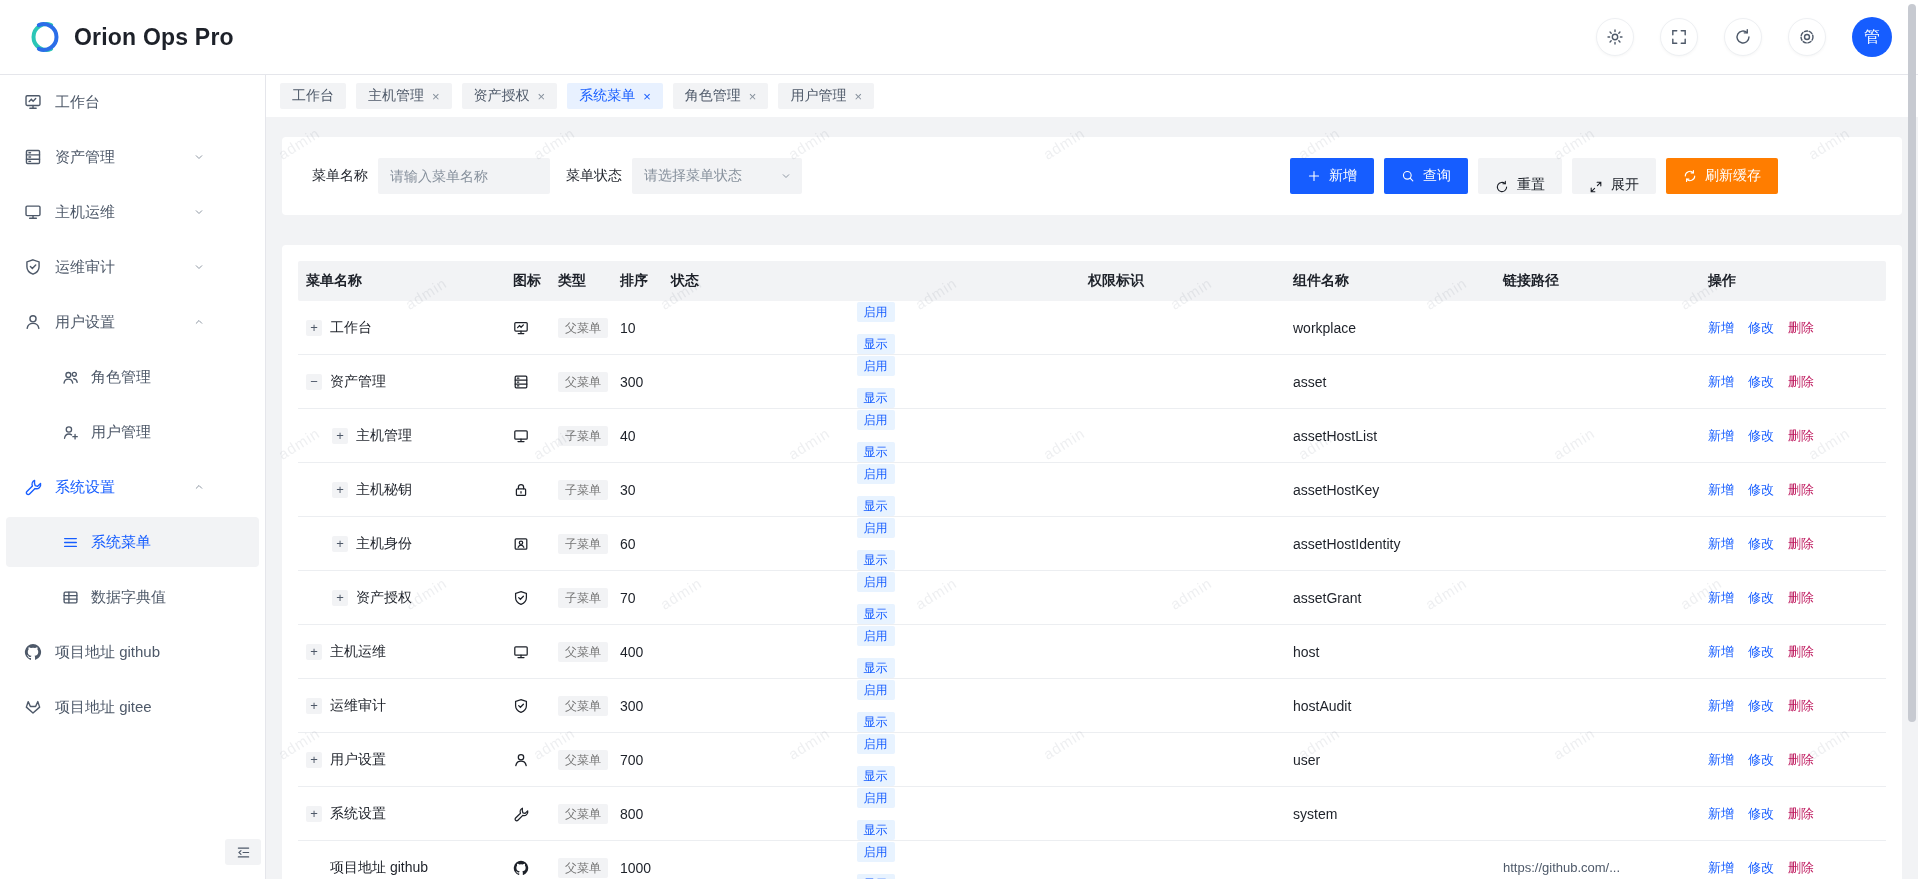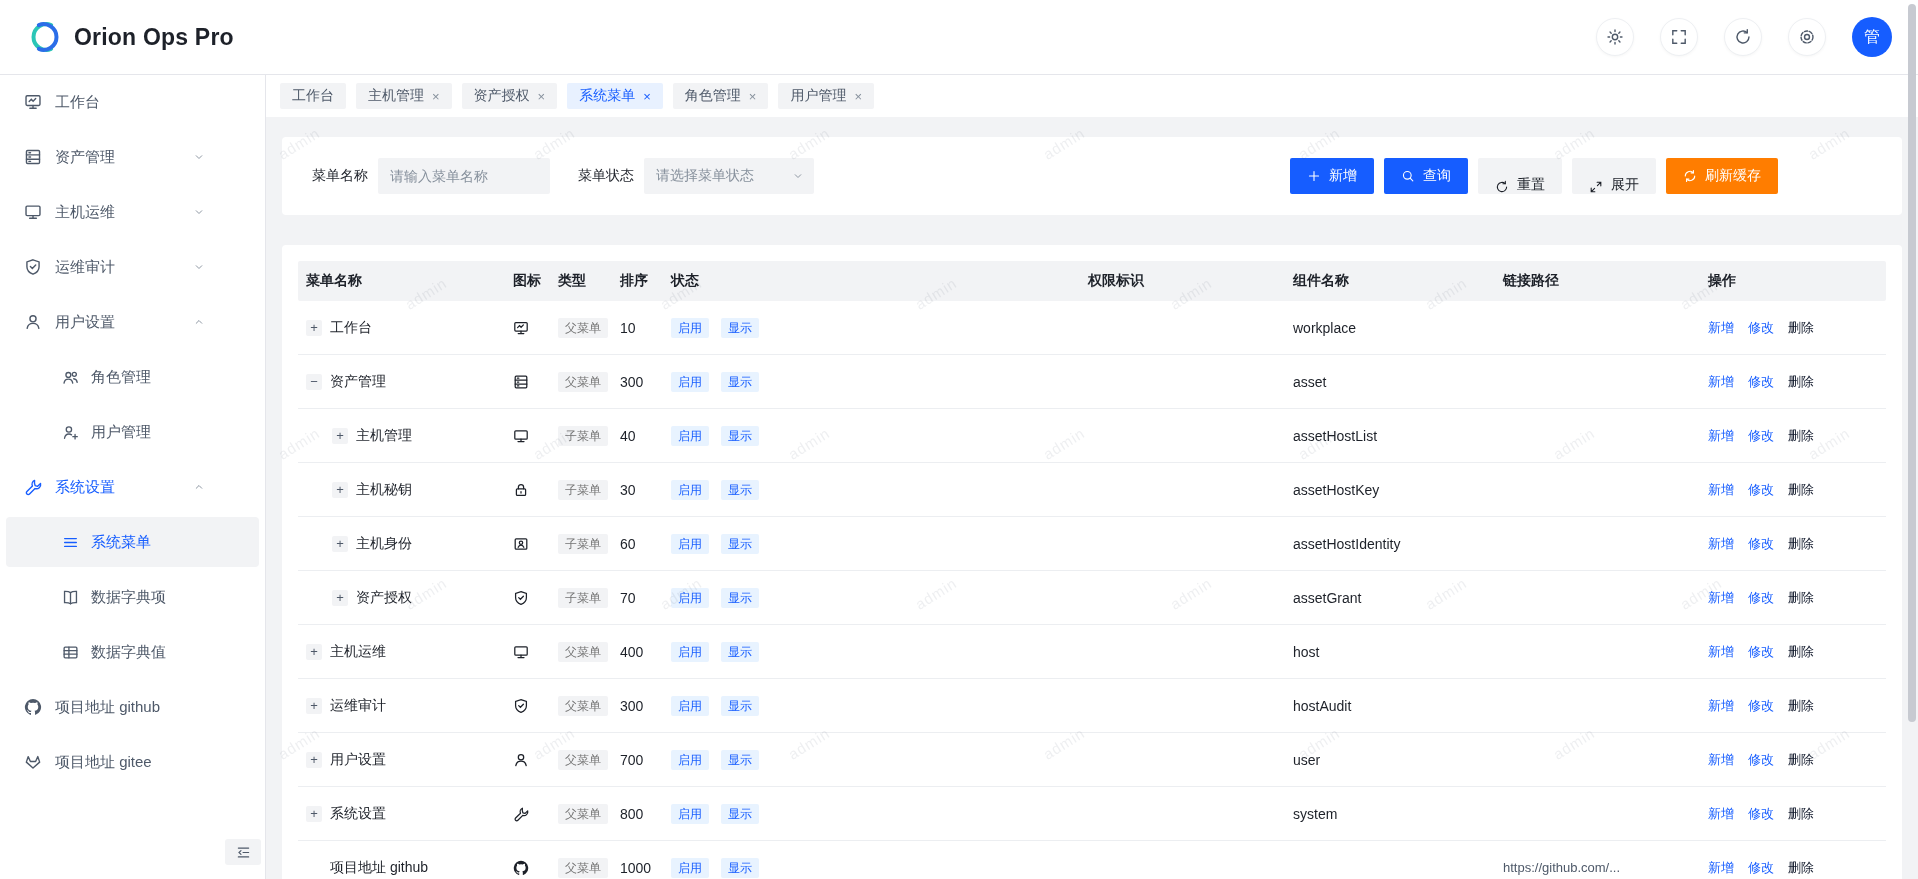--- a/index.html
+++ b/index.html
@@ -48,21 +48,21 @@
 
   
   .filter-card { height:78px; display:flex; align-items:center; padding-left:30px; position:relative; }
   .f-label { font-size:14px; color:#1d2129; margin-right:10px; }
   .f-input { width:172px; height:36px; background:#f2f3f5; border:none; border-radius:2px; padding:0 12px;
     font-size:14px; color:#1d2129; font-family:inherit; outline:none; }
   .f-input::placeholder { color:#86909c; }
   .f-select { width:170px; height:36px; background:#f2f3f5; border-radius:2px; padding:0 10px 0 12px;
     display:flex; align-items:center; justify-content:space-between; font-size:14px; color:#86909c;
     margin-left:0; cursor:pointer; }
-  .f-label2 { margin-left:28px; }
+  .f-label2 { margin-left:16px; }
   .btn-group { position:absolute; left:1008px; top:21px; display:flex; gap:10px; }
   .btn { height:36px; border:none; border-radius:2px; padding:0 17px; font-size:14px; font-family:inherit;
     display:flex; align-items:center; gap:8px; cursor:pointer; white-space:nowrap; }
   .btn svg { width:14px; height:14px; }
   .btn.primary { background:#165dff; color:#fff; }
   .btn.default { background:#f2f3f5; color:#1d2129;align-items:flex-end; }
   .btn.warning { background:#ff7d00; color:#fff; }
 
   
   .table-card { margin-top:30px; padding:16px 16px 0; min-height:634px; }
@@ -73,27 +73,27 @@
   .trow > div { padding-left:8px; display:flex; align-items:center; }
   .name-cell { gap:8px; }
   .expander { width:16px; height:16px; background:#f2f3f5; border-radius:2px; color:#4e5969; font-size:13px;
     line-height:15px; text-align:center; flex:0 0 16px; cursor:pointer; }
   .expander.hidden { visibility:hidden; }
   .indent { width:18px; flex:0 0 18px; }
   .row-icon { width:16px; height:16px; color:#1d2129; }
   .tag { display:inline-block; font-size:12px; border-radius:2px; padding:3px 7px; line-height:14px; }
   .tag-gray { background:#f2f3f5; color:#737373; }
   .tag-blue { background:#e8f3ff; color:#165dff; }
-  .status-cell { gap:12px; }
+  .status-cell { gap:12px;flex-direction:column; }
   .cell-text { color:#1d2129; font-size:14px; }
   .link-text { color:#4e5969; font-size:13px; }
   .action-cell { gap:14px; }
   .action-cell a { font-size:13px; text-decoration:none; cursor:pointer; }
   .a-blue { color:#165dff; }
-  .a-red { color:#0f172a; }
+  .a-red { color:#be185d; }
 
   
   .wm-layer { position:fixed; left:266px; top:75px; right:0; bottom:0; pointer-events:none; z-index:40; overflow:hidden; }
   .wm { position:absolute; font-size:15px; color:rgba(60,70,90,.085); transform:rotate(-32deg); letter-spacing:1px; }
   .scrollbar { position:fixed; right:2px; top:0; width:8px; height:879px; z-index:50; }
   .scroll-thumb { position:absolute; top:4px; left:0; width:8px; height:718px; background:#c7cad1; border-radius:4px; cursor:pointer; }
 </style>
 </head>
 <body>
 
@@ -208,27 +208,20 @@
         <span>系统设置</span>
         <svg viewBox="0 0 16 16" width="12" height="12" fill="none" stroke="currentColor" stroke-width="1.25" stroke-linecap="round" class="chev">
           <path d="M4.3 9.7L8 6l3.7 3.7"></path>
         </svg>
       </div>
       <div class="menu-item child selected">
         <svg viewBox="0 0 16 16" width="18" height="18" fill="none" stroke="currentColor" stroke-width="1.25" stroke-linecap="round" class="mi-icon">
           <path d="M2.5 4.3h11M2.5 8h11M2.5 11.7h11"></path>
         </svg>
         <span>系统菜单</span>
-      </div>
-      <div class="menu-item child">
-        <svg viewBox="0 0 16 16" width="18" height="18" fill="none" stroke="currentColor" stroke-width="1.25" stroke-linecap="round" class="mi-icon">
-          <path d="M8 3.4C6.7 2.5 4.9 2.2 2.4 2.3v10.5c2.5-.1 4.3.2 5.6 1.1 1.3-.9 3.1-1.2 5.6-1.1V2.3c-2.5-.1-4.3.2-5.6 1.1z"></path>
-          <path d="M8 3.4v10.5"></path>
-        </svg>
-        <span>数据字典项</span>
       </div>
       <div class="menu-item child">
         <svg viewBox="0 0 16 16" width="18" height="18" fill="none" stroke="currentColor" stroke-width="1.25" stroke-linecap="round" class="mi-icon">
           <rect x="2" y="3" width="12" height="10" rx="1"></rect>
           <path d="M2 6.3h12M2 9.6h12M6.5 3v10"></path>
         </svg>
         <span>数据字典值</span>
       </div>
       <div class="menu-item">
         <svg viewBox="0 0 16 16" width="18" height="18" fill="none" stroke="currentColor" stroke-width="1.25" stroke-linecap="round" class="mi-icon">

